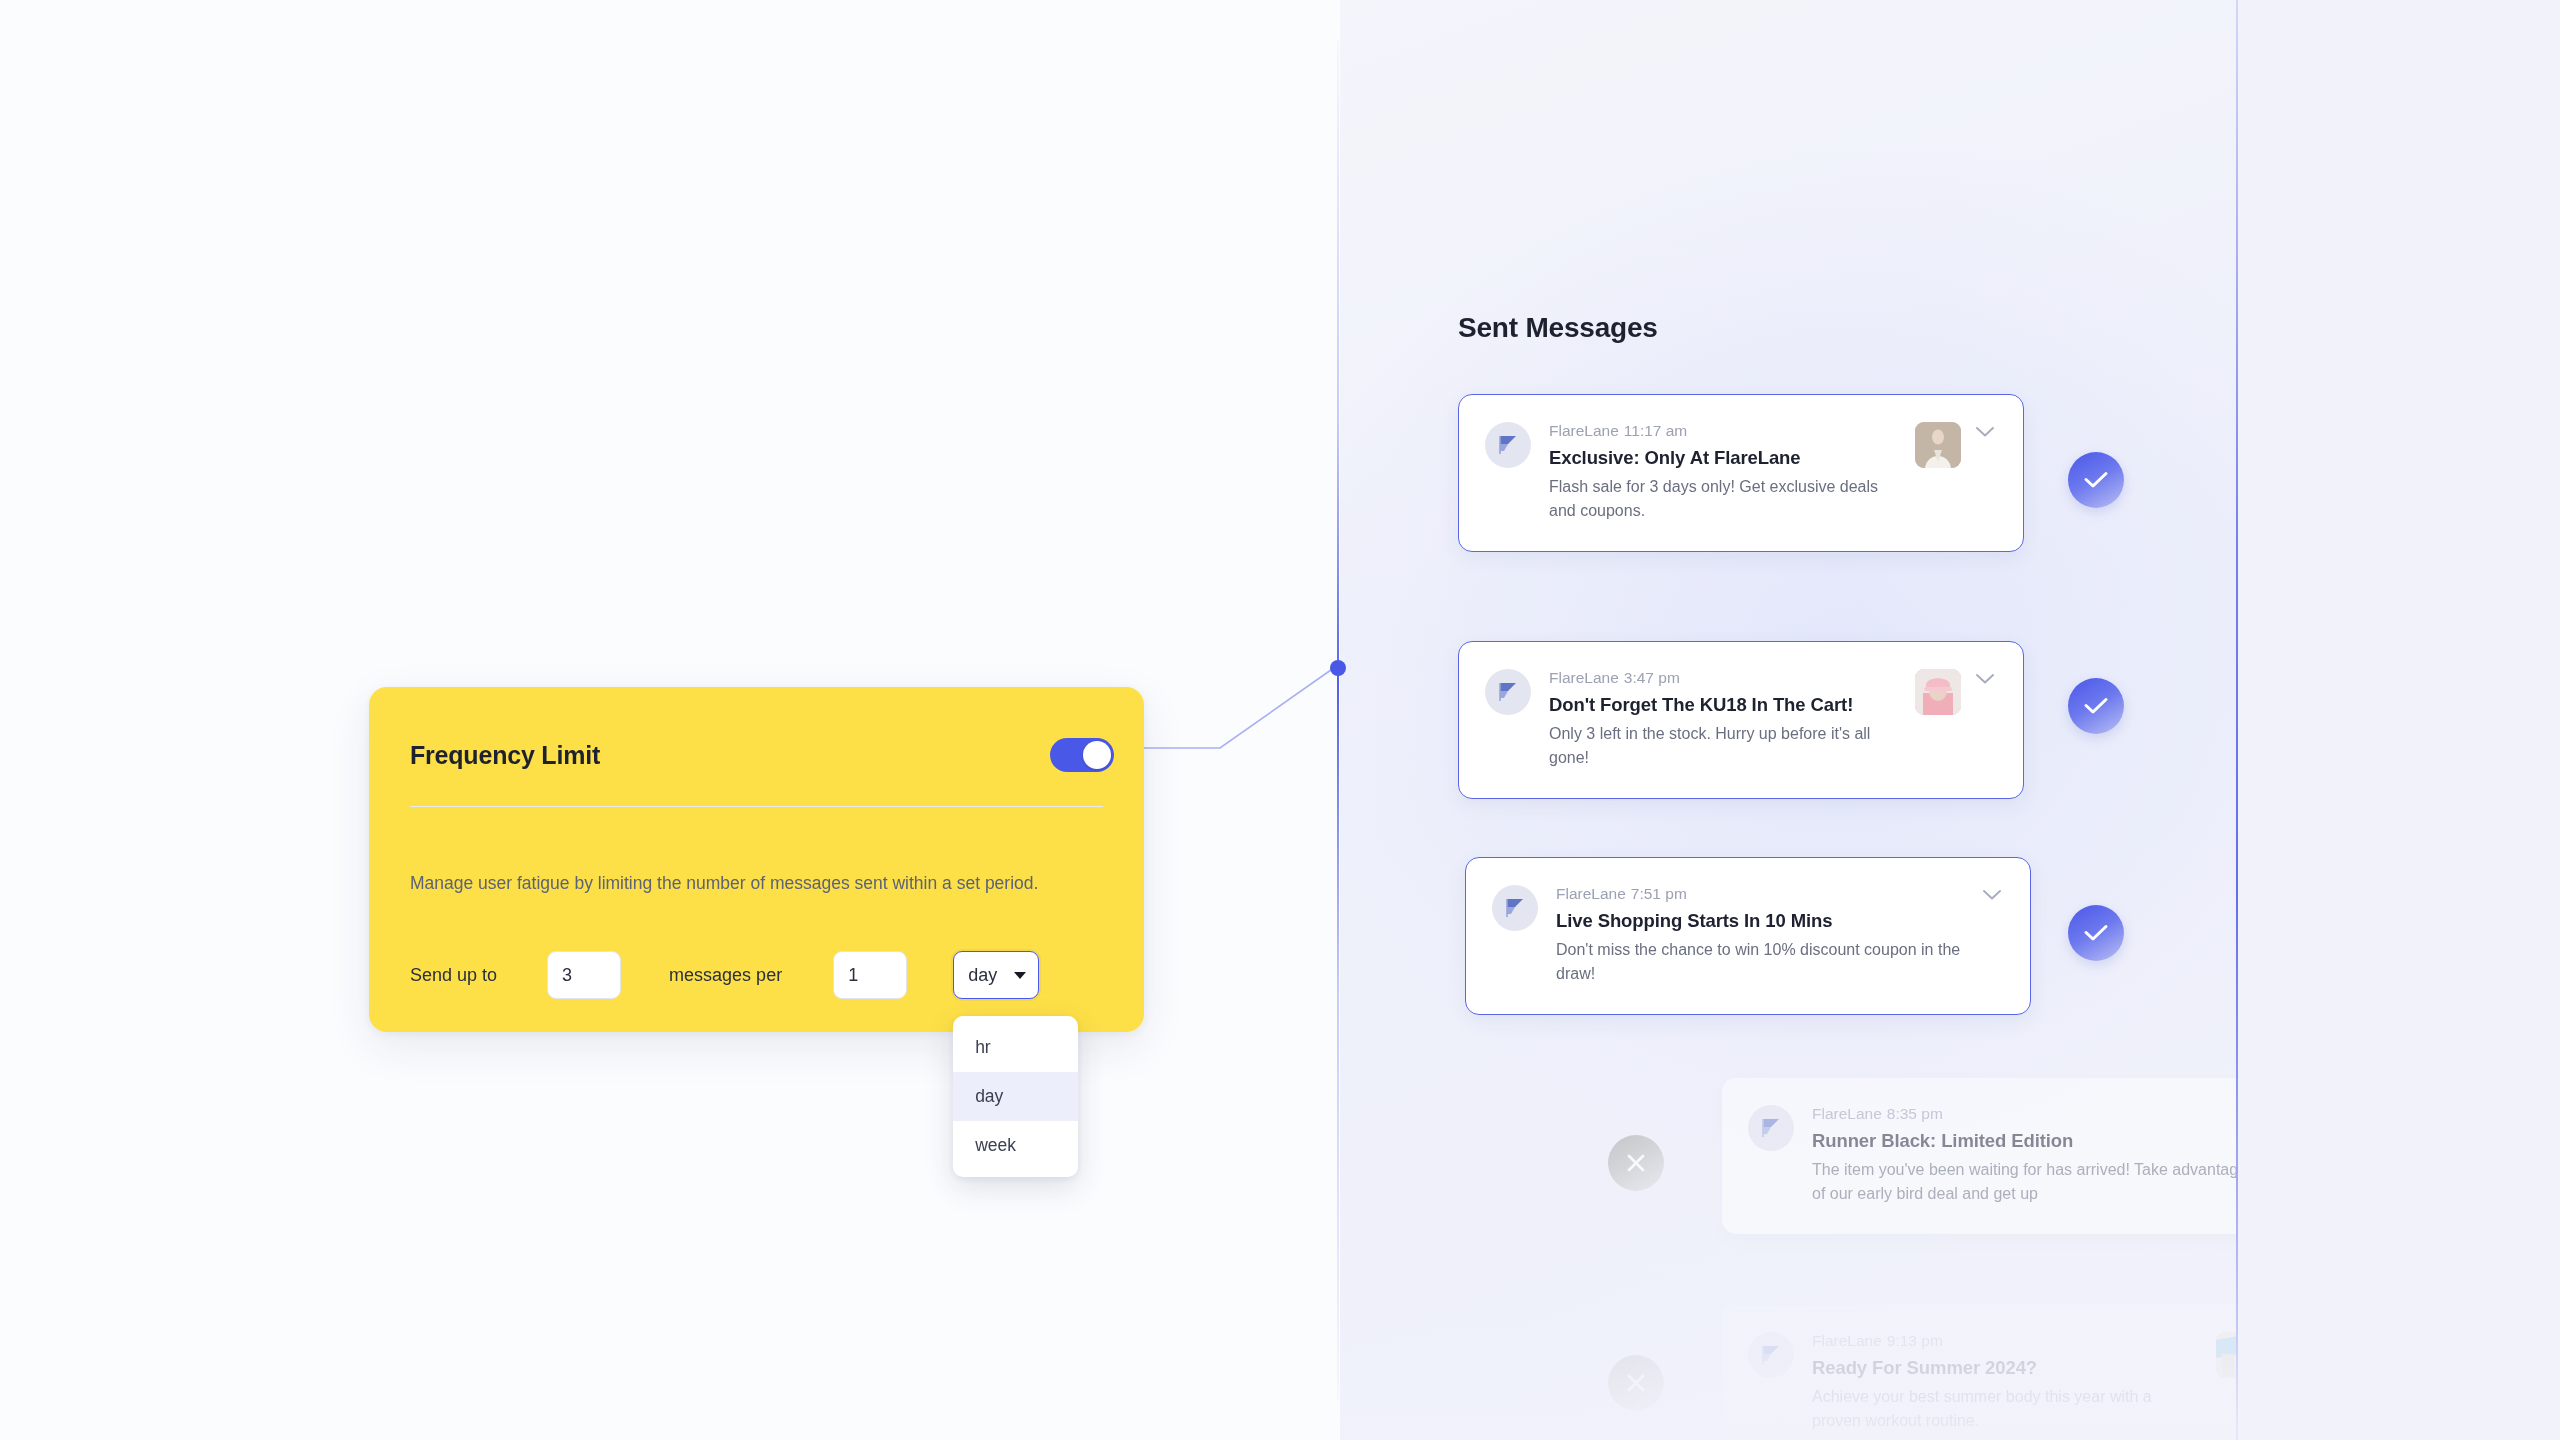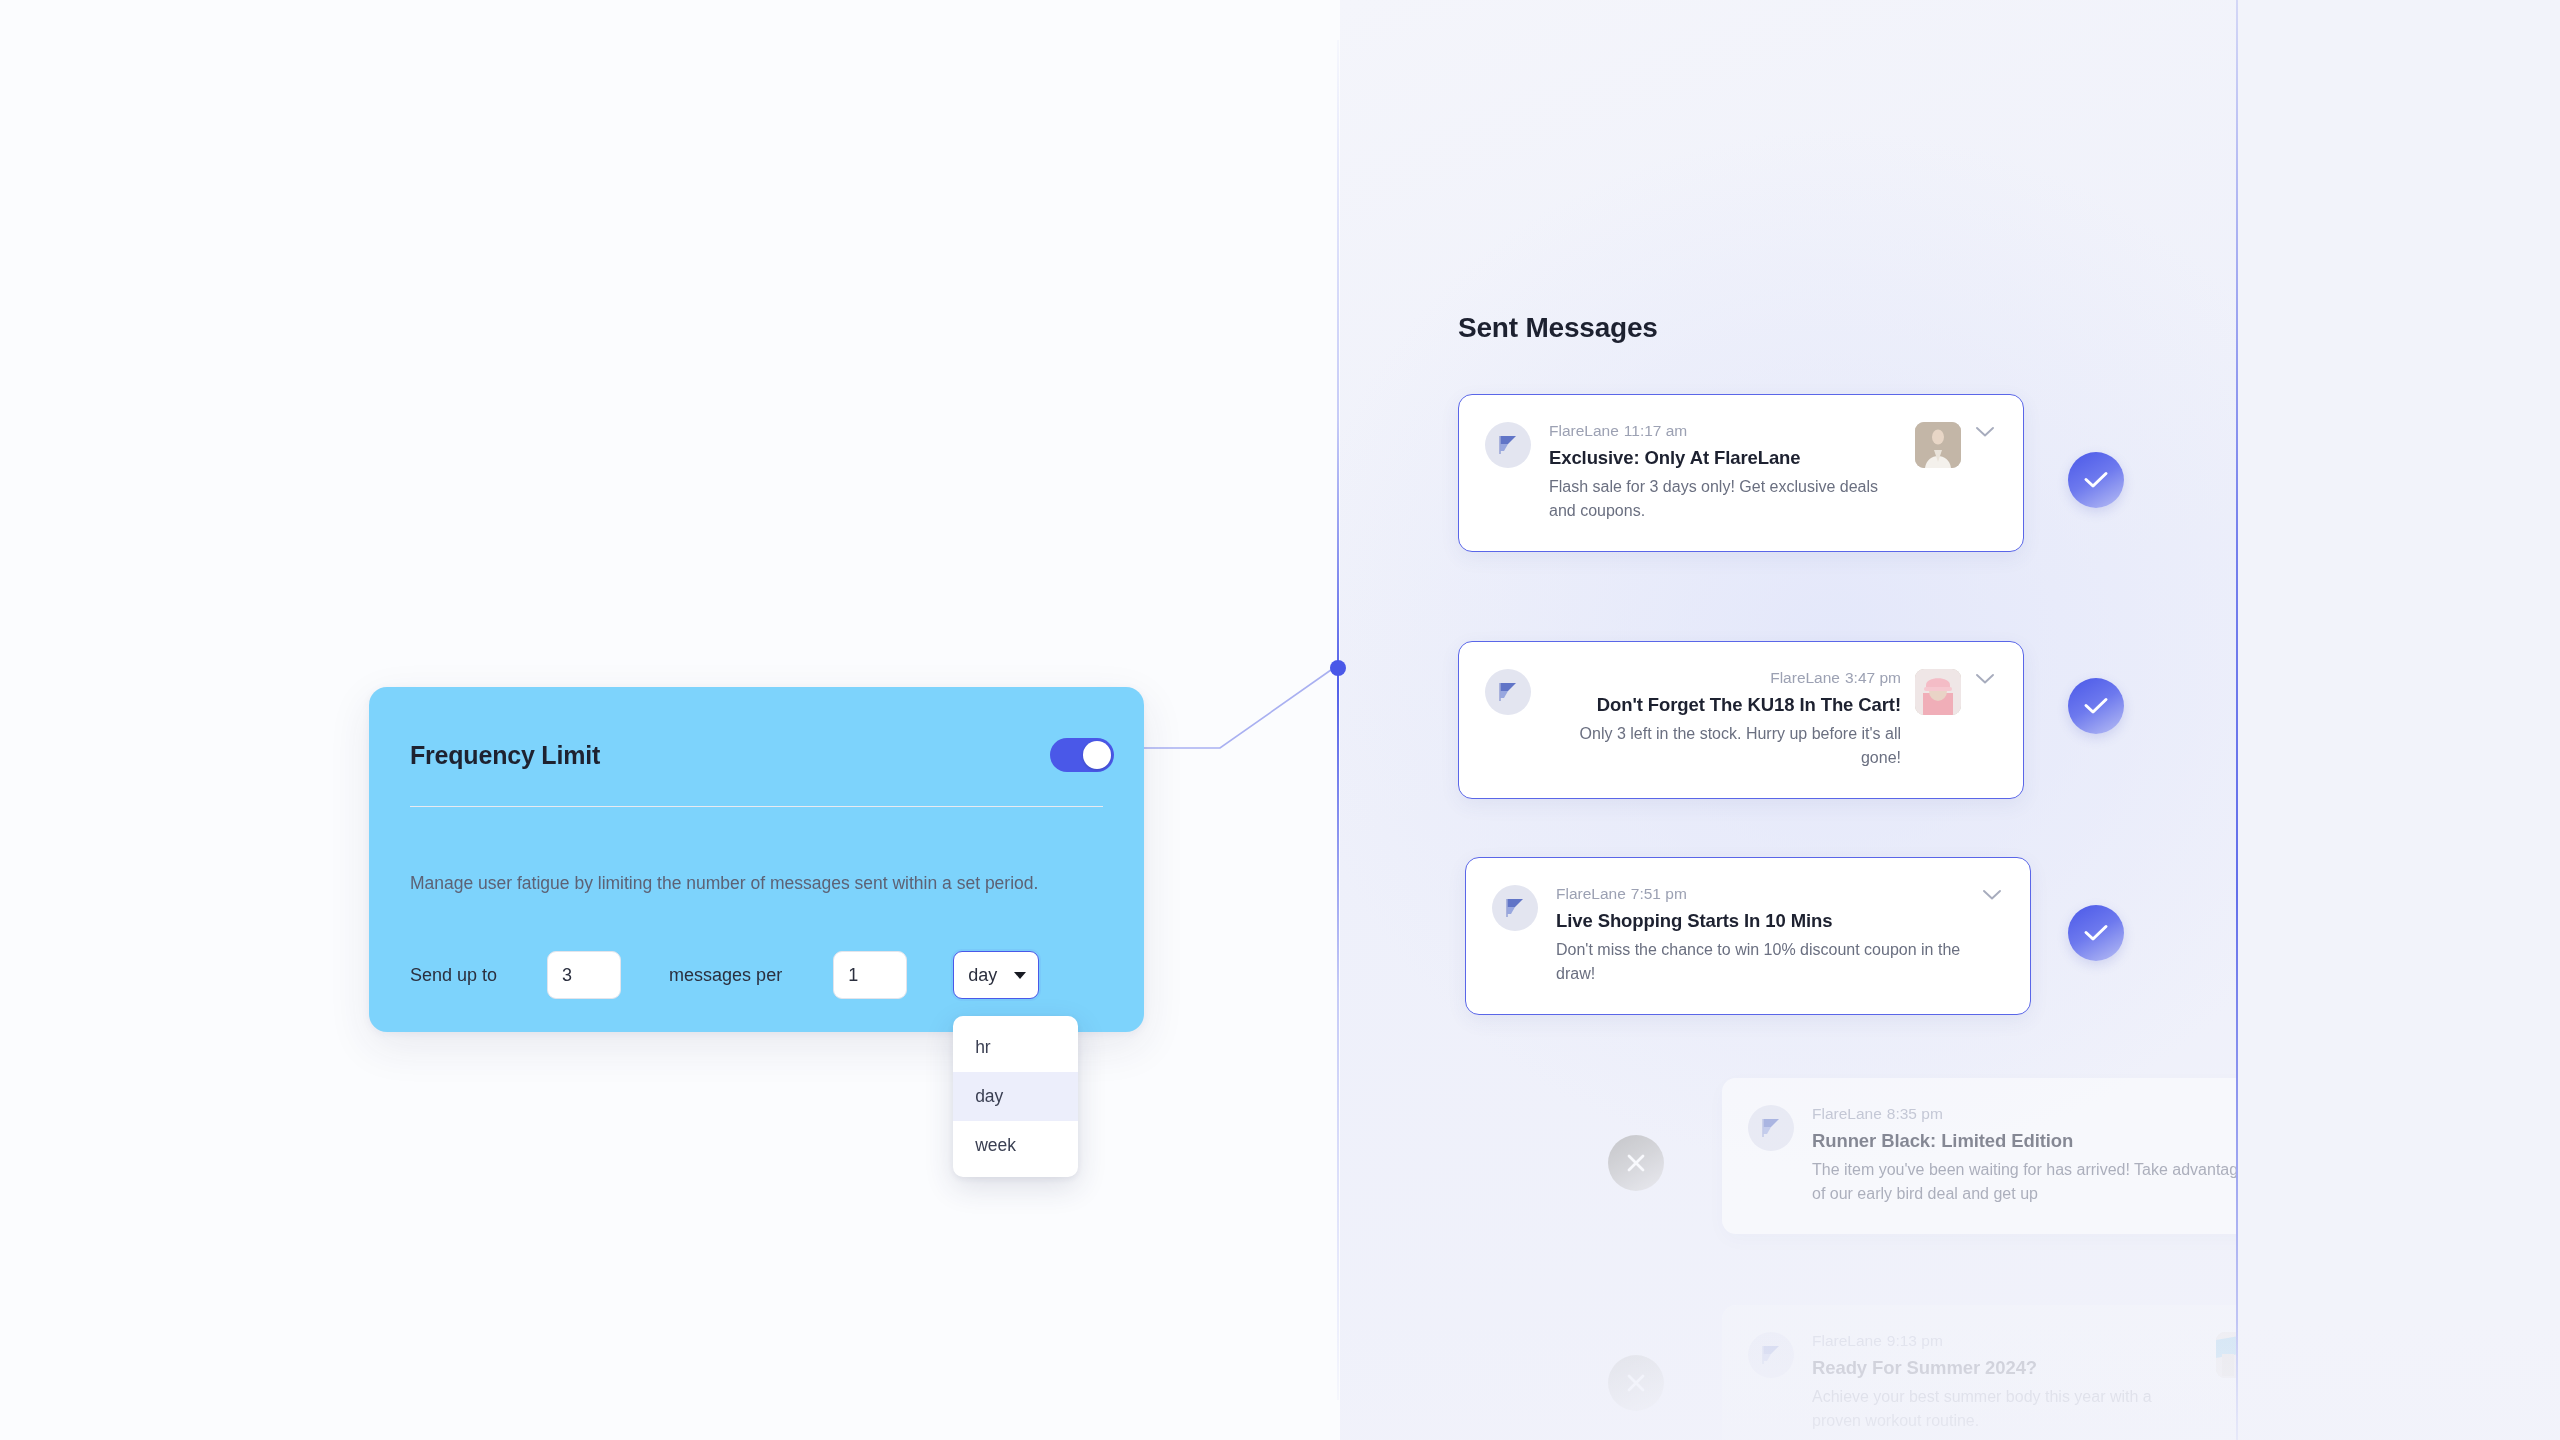--- a/index.html
+++ b/index.html
@@ -55,21 +55,21 @@
     border-radius: 50%;
     background: #4a58e8;
   }
   .elbow { position: absolute; left: 1130px; top: 650px; width: 220px; height: 120px; }
 
   
   .freq-card {
     position: absolute;
     left: 369px; top: 687px;
     width: 775px; height: 345px;
-    background: #7dd3fc;
+    background: #fde047;
     border-radius: 18px;
     box-shadow: 0 14px 44px rgba(40,48,90,0.09), 0 2px 8px rgba(40,48,90,0.05);
   }
   .freq-head {
     position: absolute;
     left: 41px; top: 44px; right: 30px;
     height: 48px;
     display: flex; align-items: center; justify-content: space-between;
   }
   .freq-title {
@@ -175,21 +175,21 @@
     width: 566px;
     background: #ffffff;
     border: 1.6px solid #5a66e8;
     border-radius: 14px;
     box-shadow: 0 6px 20px rgba(60,70,140,0.07);
     padding: 27px 26px 27px 26px;
     display: flex;
     gap: 0;
   }
   .msg-card.c1 { top: 394px; }
-  .msg-card.c2 { top: 641px; text-align: right; }
+  .msg-card.c2 { top: 641px; }
   .msg-card.c3 { top: 857px; margin-left: 7px; }
   .brand-av {
     flex: 0 0 auto;
     width: 46px; height: 46px; border-radius: 50%;
     background: #e3e5f0;
     position: relative;
     margin-right: 18px;
   }
   .brand-av svg { position: absolute; left: 12px; top: 12px; }
   .msg-body { flex: 1; min-width: 0; padding-right: 4px; }

